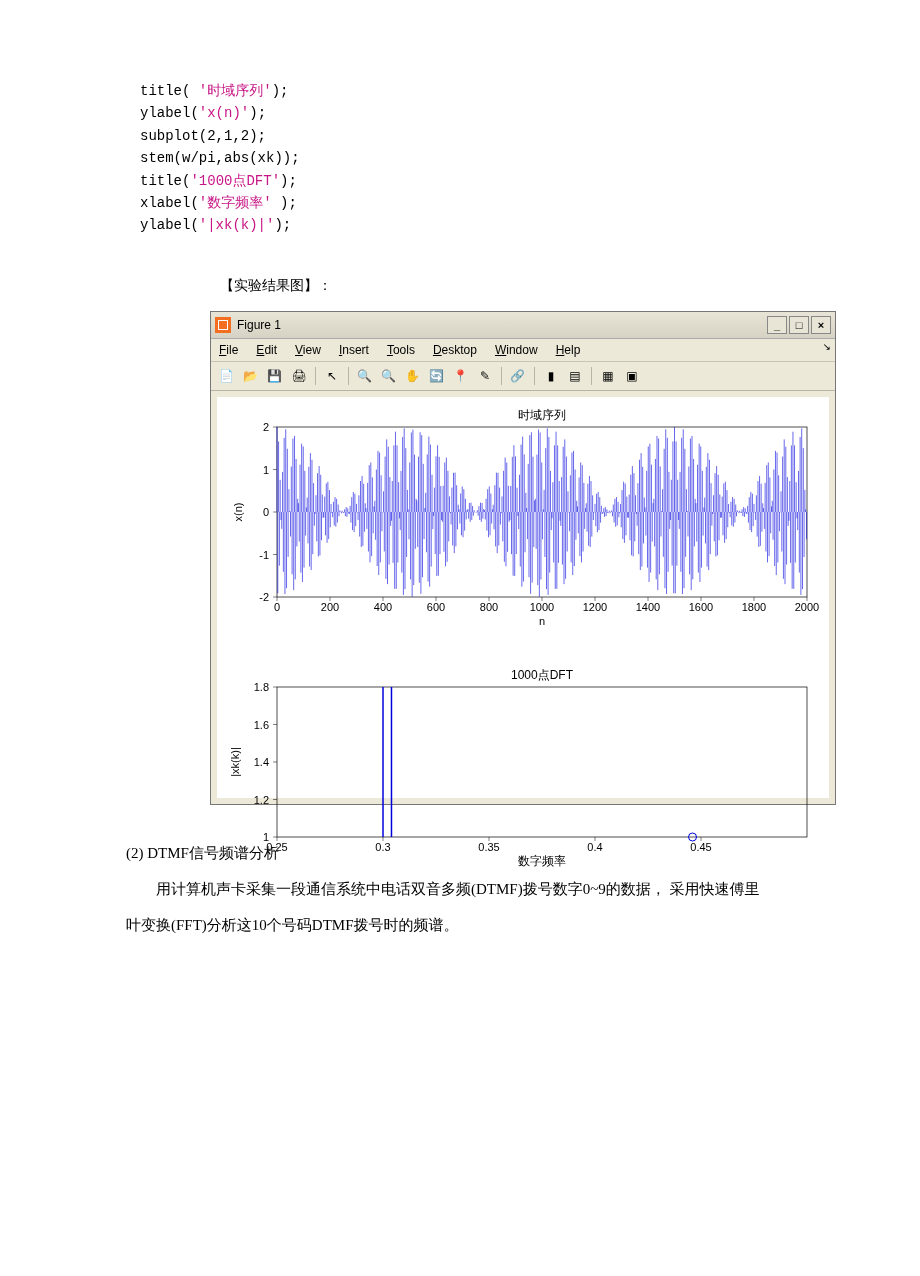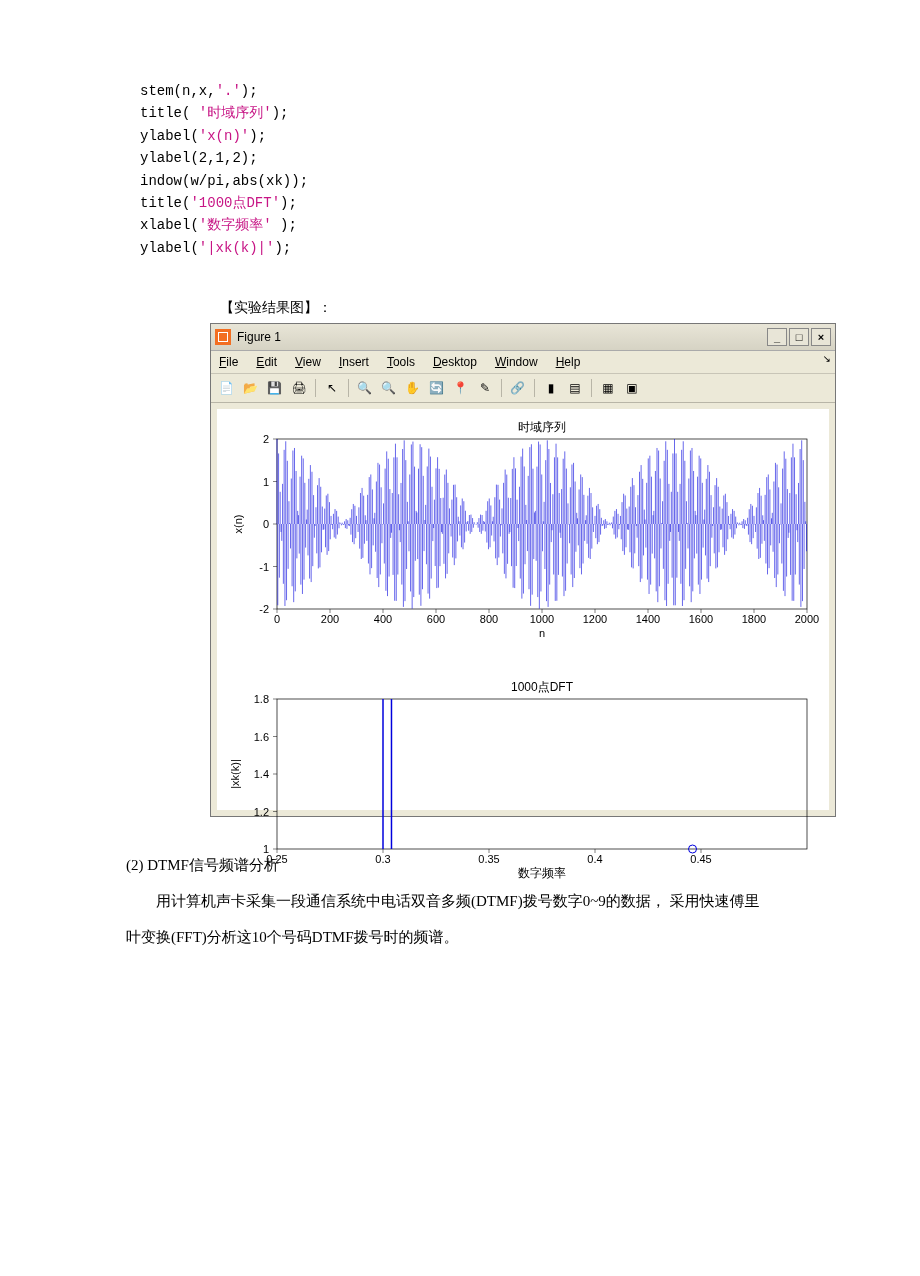--- a/index.html
+++ b/index.html
@@ -17,21 +17,21 @@
     font-size: 14px;
     line-height: 1.6;
     margin-left: 40px;
     margin-bottom: 40px;
   }
   .code-line { white-space: pre; }
   .str { color: #c71585; }
   .norm { color: #000; }
   .section-label {
     margin-left: 120px;
-    margin-bottom: 6px;
+    margin-bottom: 16px;
     font-size: 14px;
   }
   .figure-wrap {
     margin-left: 110px;
     width: 624px;
     border: 1px solid #777;
     background: #15803d;
     font-family: Tahoma, Arial, sans-serif;
     font-size: 12px;
     color: #000;
@@ -118,25 +118,24 @@
     font-size: 15px;
     line-height: 2.4;
     margin: 0 26px;
   }
   .body-text .indent { text-indent: 2em; display: block; }
 </style>
 </head>
 <body>
 
 <div class="code-block" id="code-block">
-    <div class="code-line"><span class="norm">stem(n,x,</span><span class="str">'.'</span><span class="norm">);</span></div>
     <div class="code-line"><span class="norm">title(</span><span class="str"> '时域序列'</span><span class="norm">);</span></div>
     <div class="code-line"><span class="norm">ylabel(</span><span class="str">'x(n)'</span><span class="norm">);</span></div>
-    <div class="code-line"><span class="norm">ylabel(2,1,2);</span></div>
-    <div class="code-line"><span class="norm">indow(w/pi,abs(xk));</span></div>
+    <div class="code-line"><span class="norm">subplot(2,1,2);</span></div>
+    <div class="code-line"><span class="norm">stem(w/pi,abs(xk));</span></div>
     <div class="code-line"><span class="norm">title(</span><span class="str">'1000点DFT'</span><span class="norm">);</span></div>
     <div class="code-line"><span class="norm">xlabel(</span><span class="str">'数字频率'</span><span class="norm"> );</span></div>
     <div class="code-line"><span class="norm">ylabel(</span><span class="str">'|xk(k)|'</span><span class="norm">);</span></div>
   </div>
 
 <div class="section-label">【实验结果图】：</div>
 
 <div class="figure-wrap">
   <div class="titlebar">
     <span class="fig-icon"></span>

